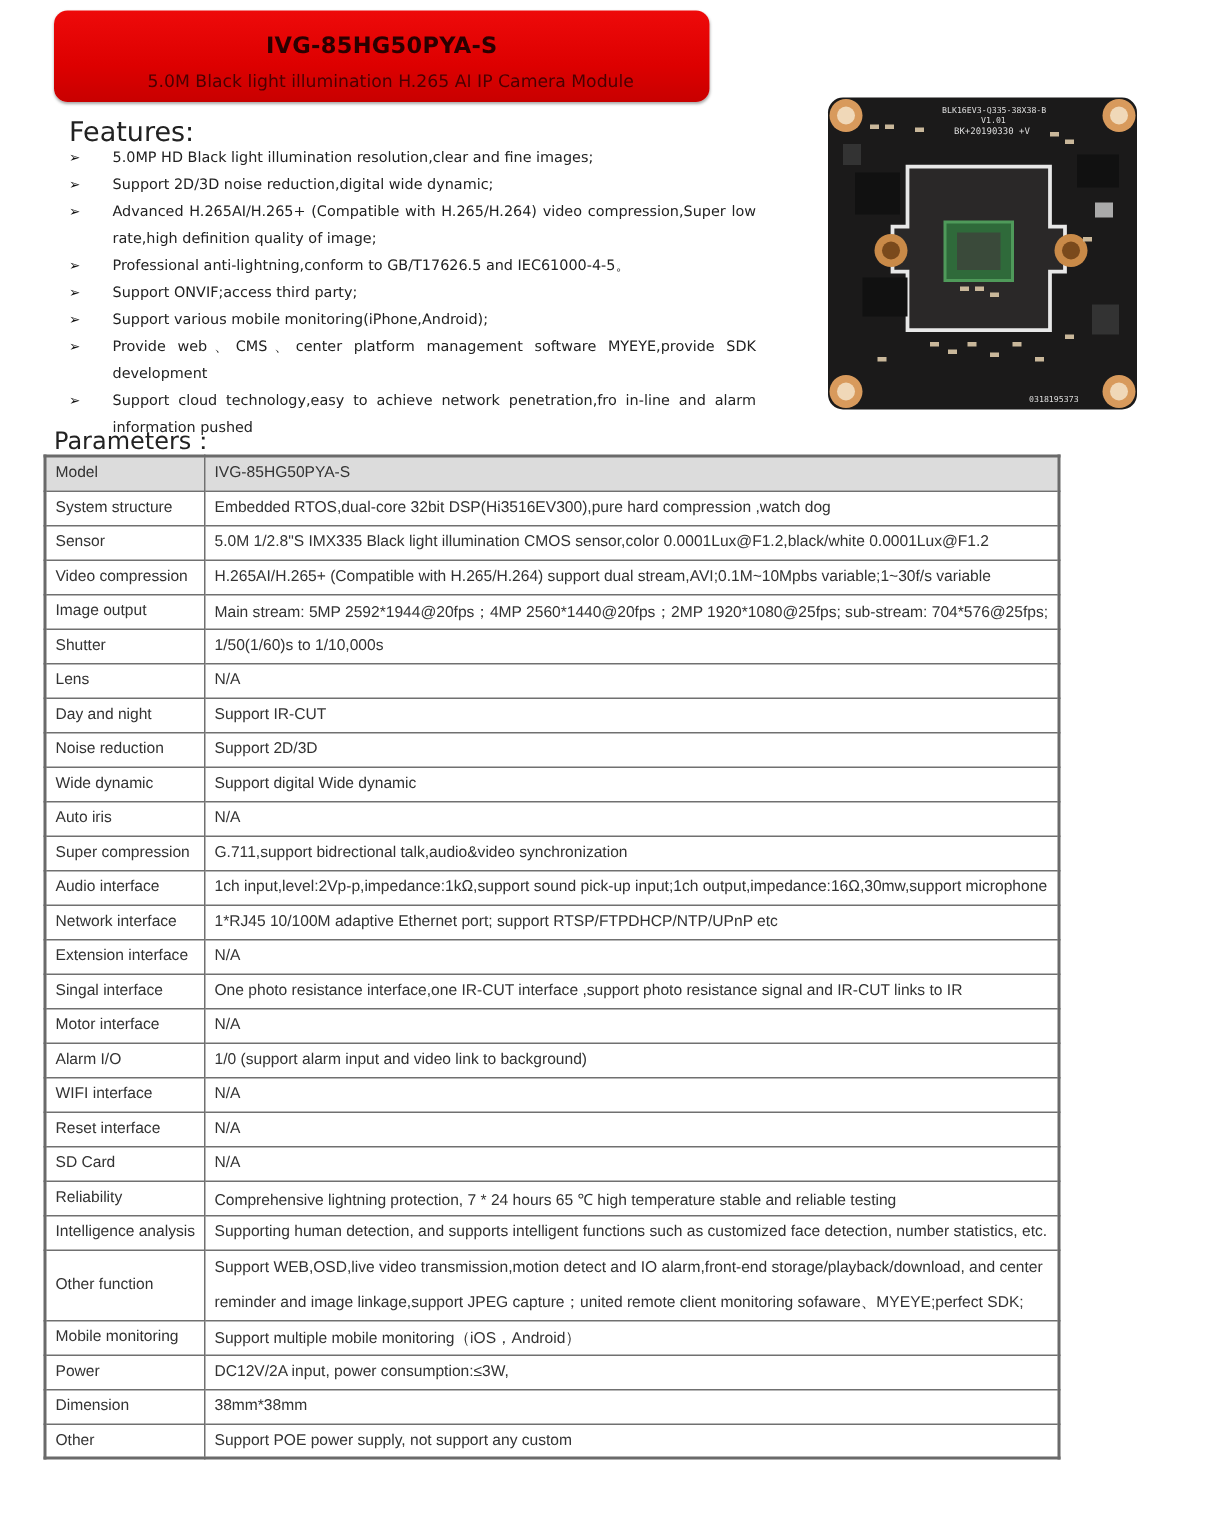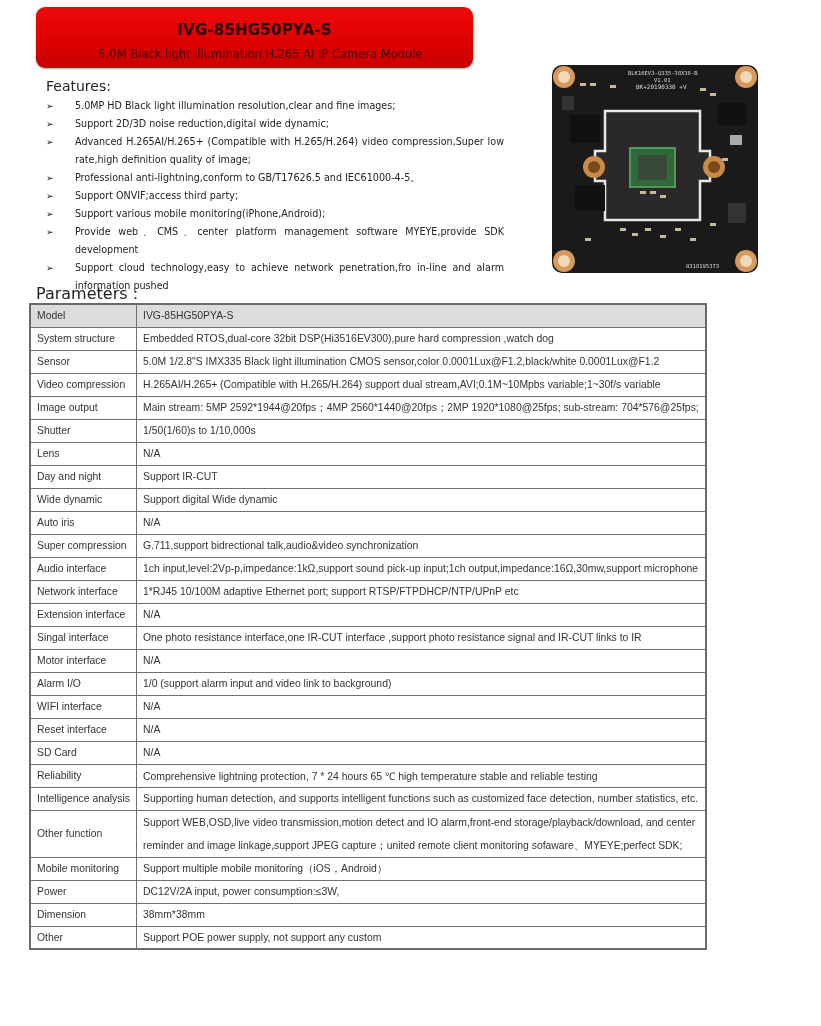--- a/index.html
+++ b/index.html
@@ -18,21 +18,21 @@
       font-family: "DejaVu Sans", sans-serif; font-weight: bold; font-size: 15px;
       color: #2a0000; letter-spacing: 0.2px;
     }
     .banner-subtitle {
       position: absolute; left: 12px; right: 0; top: 40px;
       font-family: "DejaVu Sans", sans-serif; font-size: 11.5px; color: #4a0000;
     }
 
     .features-heading {
       position: absolute; left: 46px; top: 78px;
-      font-family: "DejaVu Sans", sans-serif; font-size: 14px; color: #222;
+      font-family: "DejaVu Sans", sans-serif; font-size: 18px; color: #222;
     }
     .features {
       position: absolute; left: 46px; top: 97px; width: 458px; list-style: none;
     }
     .feature {
       position: relative; padding-left: 29px;
       font-family: "DejaVu Sans", sans-serif; font-size: 9.6px; line-height: 18px; color: #222;
       text-align: justify;
     }
     .feature .bullet {
@@ -170,20 +170,24 @@
       </tr>
     <tr>
         <td class="label">Lens</td>
         <td>N/A</td>
       </tr>
     <tr>
         <td class="label">Day and night</td>
         <td>Support IR-CUT</td>
       </tr>
     <tr>
+        <td class="label">Noise reduction</td>
+        <td>Support 2D/3D</td>
+      </tr>
+    <tr>
         <td class="label">Wide dynamic</td>
         <td>Support digital Wide dynamic</td>
       </tr>
     <tr>
         <td class="label">Auto iris</td>
         <td>N/A</td>
       </tr>
     <tr>
         <td class="label">Super compression</td>
         <td>G.711,support bidrectional talk,audio&amp;video synchronization</td>

